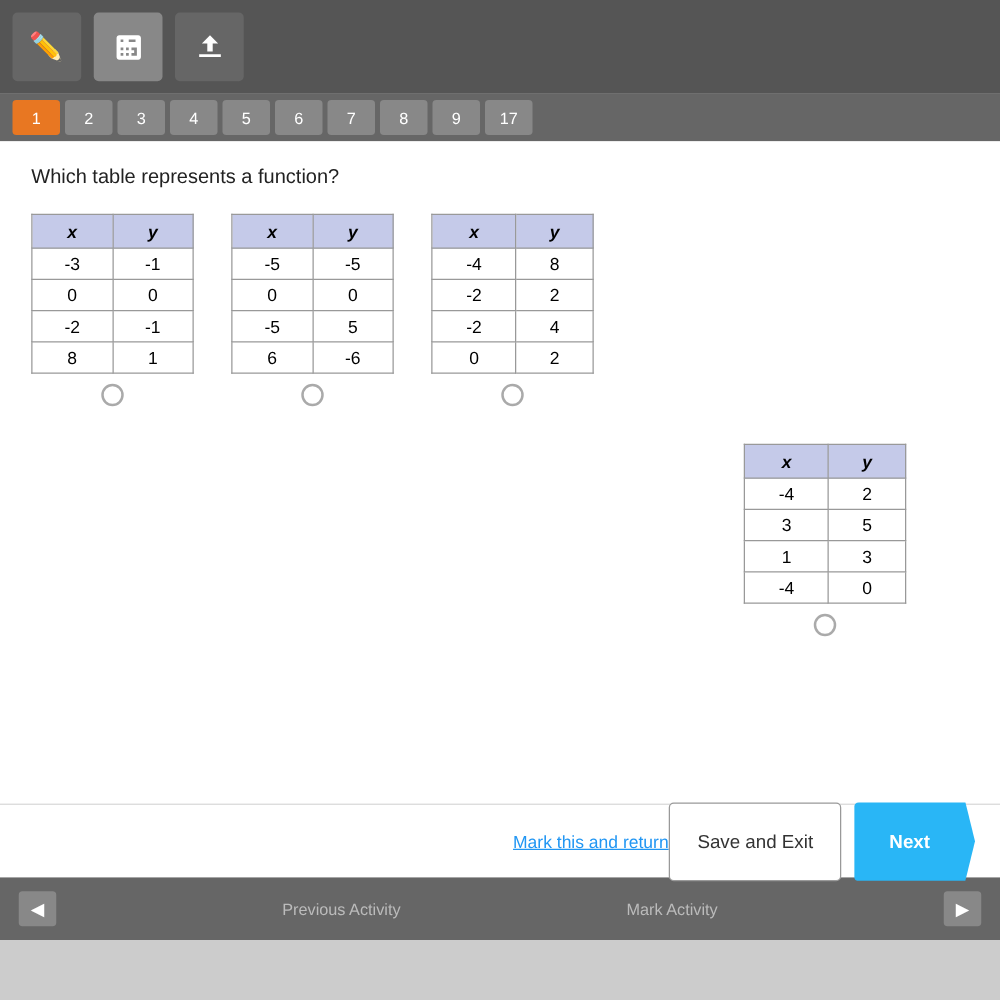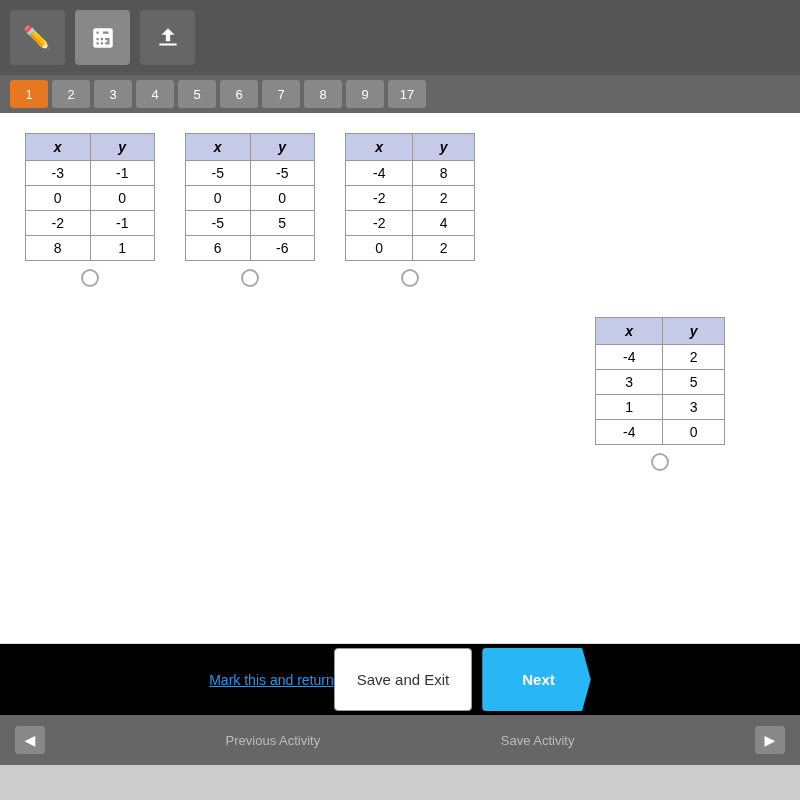--- a/index.html
+++ b/index.html
@@ -111,26 +111,26 @@
       border-radius: 50%;
       border: 2px solid #aaa;
       background: white;
       cursor: pointer;
       display: flex;
       align-items: center;
       justify-content: center;
     }
 
     .bottom-bar {
-      background: #000000;
+      background: #ffffff;
       border-top: 1px solid #ddd;
-      height: 72px;
-      display: flex;
-      align-items: center;
-      justify-content: center;
+      height: 59px;
+      display: flex;
+      align-items: center;
+      justify-content: flex-end;
       padding: 0 20px;
     }
 
     .mark-return-link {
       color: #2196F3;
       text-decoration: underline;
       cursor: pointer;
       font-size: 14px;
       background: none;
       border: none;
@@ -148,21 +148,21 @@
       padding: 22px 22px;
       font-size: 15px;
       cursor: pointer;
       color: #333;
     }
 
     .next-btn {
       background: #29b6f6;
       border: none;
       border-radius: 4px;
-      padding: 10px 40px;
+      padding: 10px 28px;
       font-size: 15px;
       cursor: pointer;
       color: white;
       font-weight: bold;
       clip-path: polygon(0 0, 92% 0, 100% 50%, 92% 100%, 0 100%);
       padding-right: 36px;
     }
 
     .activity-bar {
       background: #666;
@@ -212,20 +212,21 @@
   <button class="nav-btn">4</button>
   <button class="nav-btn">5</button>
   <button class="nav-btn">6</button>
   <button class="nav-btn">7</button>
   <button class="nav-btn">8</button>
   <button class="nav-btn">9</button>
   <button class="nav-btn">17</button>
 </div>
 
 <div class="main-content">
+  <p class="question-text">Which table represents a function?</p>
 
   <div class="tables-container">
 
     <div class="table-group">
       <table class="data-table">
         <thead>
           <tr>
             <th><em>x</em></th>
             <th><em>y</em></th>
           </tr>
@@ -350,15 +351,15 @@
   <button class="mark-return-link">Mark this and return</button>
   <div class="bottom-buttons">
     <button class="save-exit-btn">Save and Exit</button>
     <button class="next-btn">Next</button>
   </div>
 </div>
 
 <div class="activity-bar">
   <button class="activity-nav-btn">◀</button>
   <span class="activity-label">Previous Activity</span>
-  <span class="activity-label">Save Activity</span>
+  <span class="activity-label">Mark Activity</span>
   <button class="activity-nav-btn">▶</button>
 </div>
 
 </body></html>

